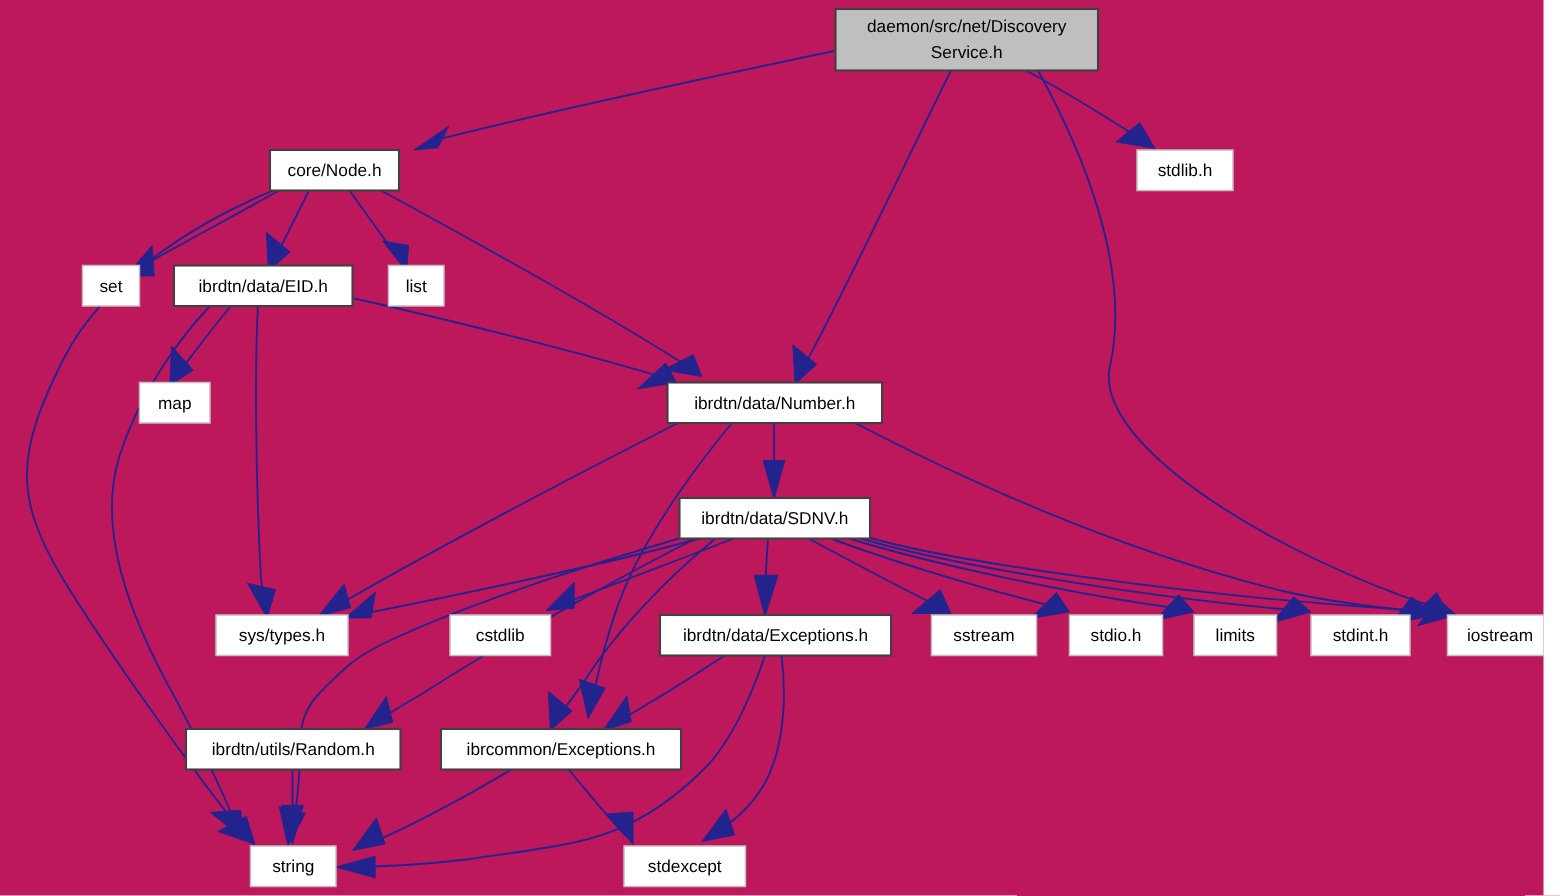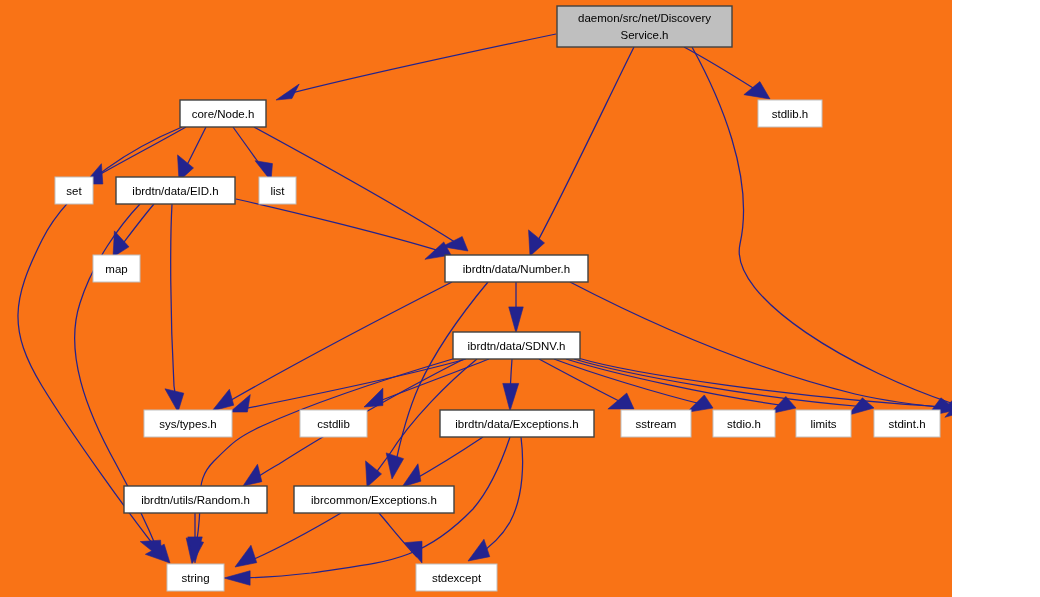--- a/index.html
+++ b/index.html
@@ -2,23 +2,23 @@
 <html><head>
 <meta charset="utf-8">
 <style>
   html, body {
     margin: 0;
     padding: 0;
     background: #ffffff;
   }
   #graph-root {
     position: relative;
-    width: 952px;
+    width: 1029px;
     height: 597px;
-    background: #f97316;
+    background: #be185d;
     font-family: "Liberation Sans", sans-serif;
     overflow: hidden;
   }
   svg#graph-svg {
     position: absolute;
     left: 0;
     top: 0;
     width: 1040px;
     height: 597px;
   }

